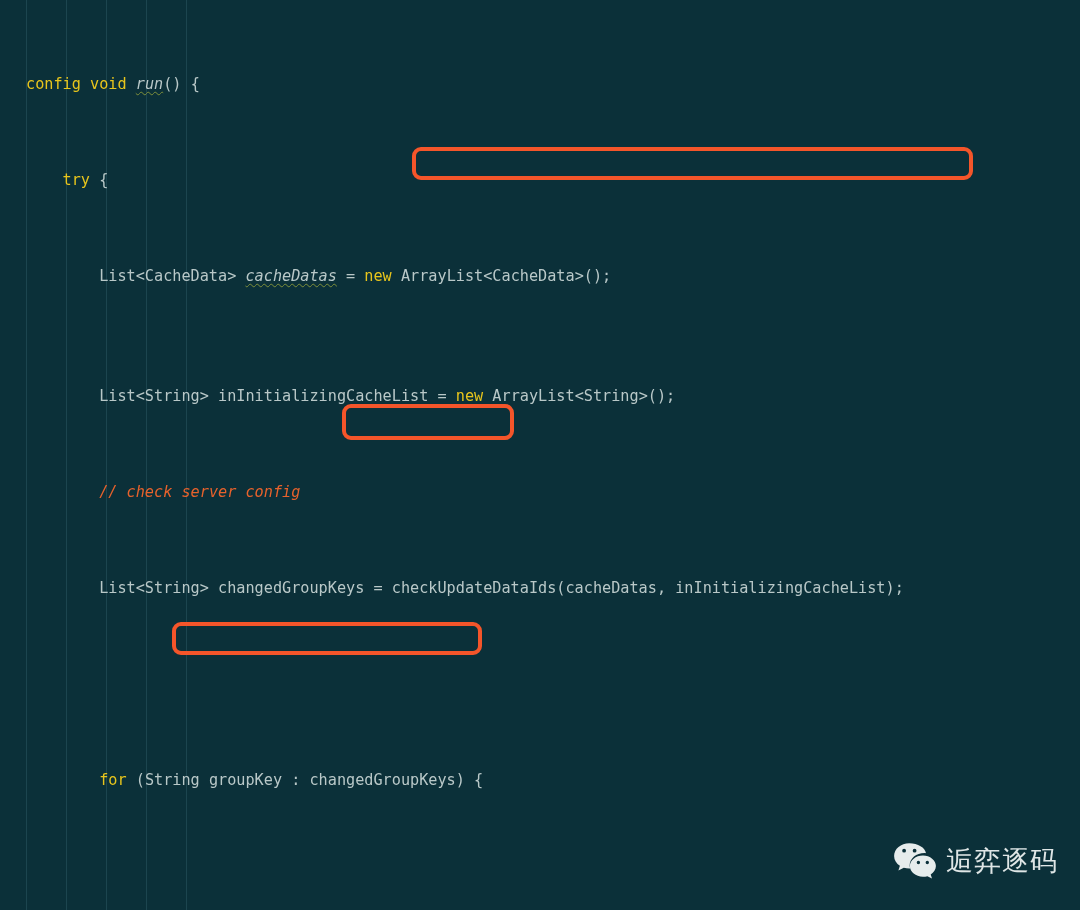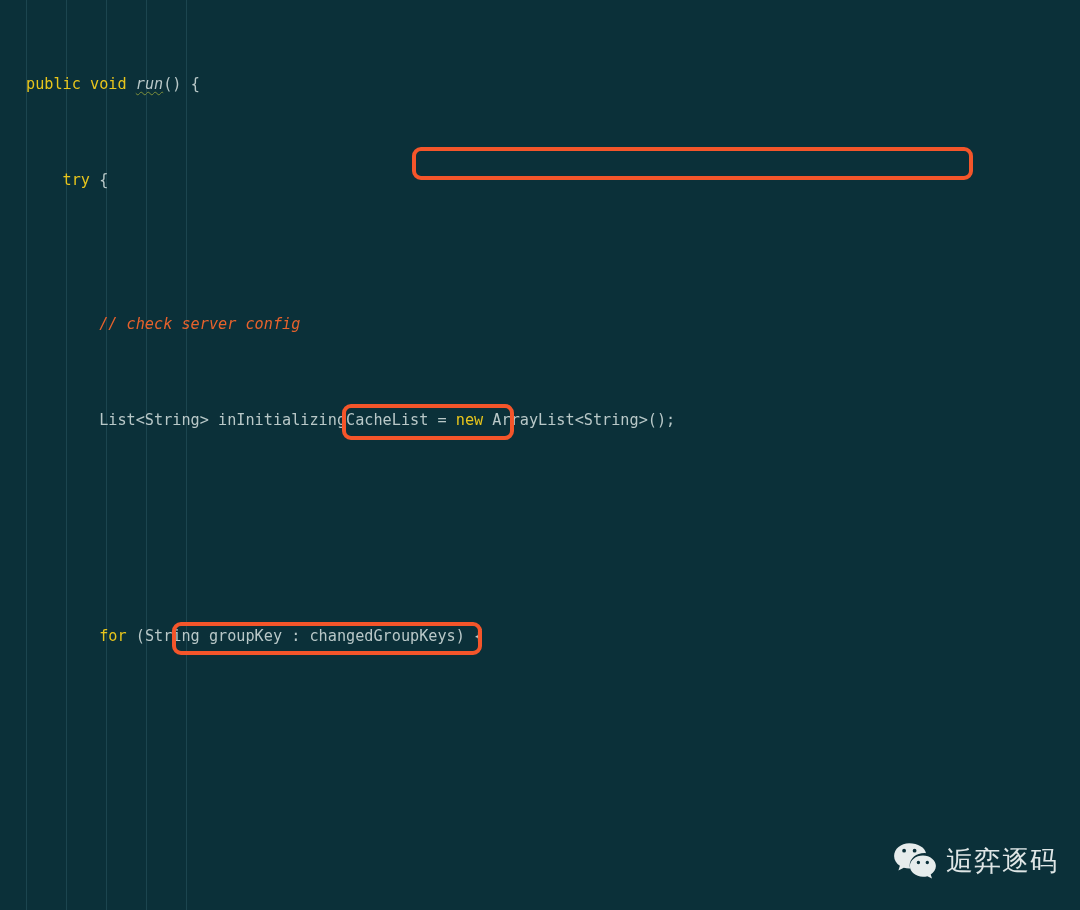--- a/index.html
+++ b/index.html
@@ -93,30 +93,32 @@
 <div id="editor">
 
   <div class="guide" style="left:26px"></div>
   <div class="guide" style="left:66px"></div>
   <div class="guide" style="left:106px"></div>
   <div class="guide" style="left:146px"></div>
   <div class="guide" style="left:186px"></div>
 
   <div class="code">
 
-    <div class="line"><span class="kw">public</span> <span class="kw">void</span> <span class="txt sqg">run</span><span class="txt">() {</span></div>
+    <div class="line"><span class="kw">config</span> <span class="kw">void</span> <span class="txt sqg">run</span><span class="txt">() {</span></div>
 
     <div class="line"><span class="txt">    </span><span class="kw">try</span><span class="txt"> {</span></div>
 
+    <div class="line"><span class="txt">        List&lt;CacheData&gt; </span><span class="txt sqg">cacheDatas</span><span class="txt"> = </span><span class="kw">new</span><span class="txt"> ArrayList&lt;CacheData&gt;();</span></div>
 
+
+    <div class="line"><span class="txt">        List&lt;String&gt; inInitializingCacheList = </span><span class="kw">new</span><span class="txt"> ArrayList&lt;String&gt;();</span></div>
 
     <div class="line"><span class="txt">        </span><span class="cmt">// check server config</span></div>
 
-    <div class="line"><span class="txt">        List&lt;String&gt; inInitializingCacheList = </span><span class="kw">new</span><span class="txt"> ArrayList&lt;String&gt;();</span></div>
-
+    <div class="line"><span class="txt">        List&lt;String&gt; changedGroupKeys = checkUpdateDataIds(cacheDatas, inInitializingCacheList);</span></div>
 
     <div class="line"><span class="txt"> </span></div>
 
     <div class="line"><span class="txt">        </span><span class="kw">for</span><span class="txt"> (String groupKey : changedGroupKeys) {</span></div>
 
     
 
     
 
     

